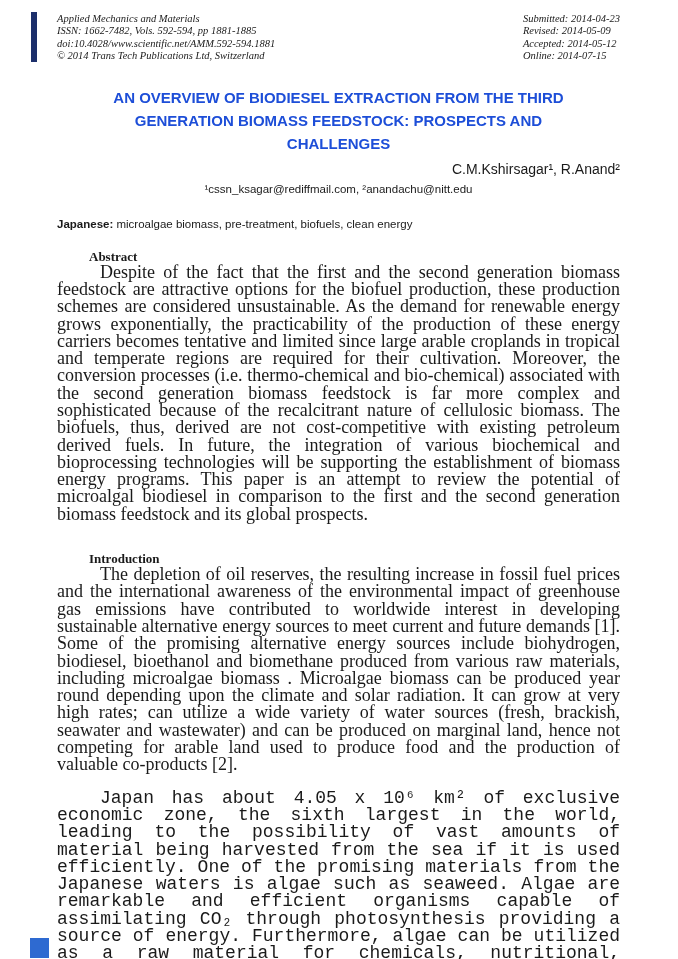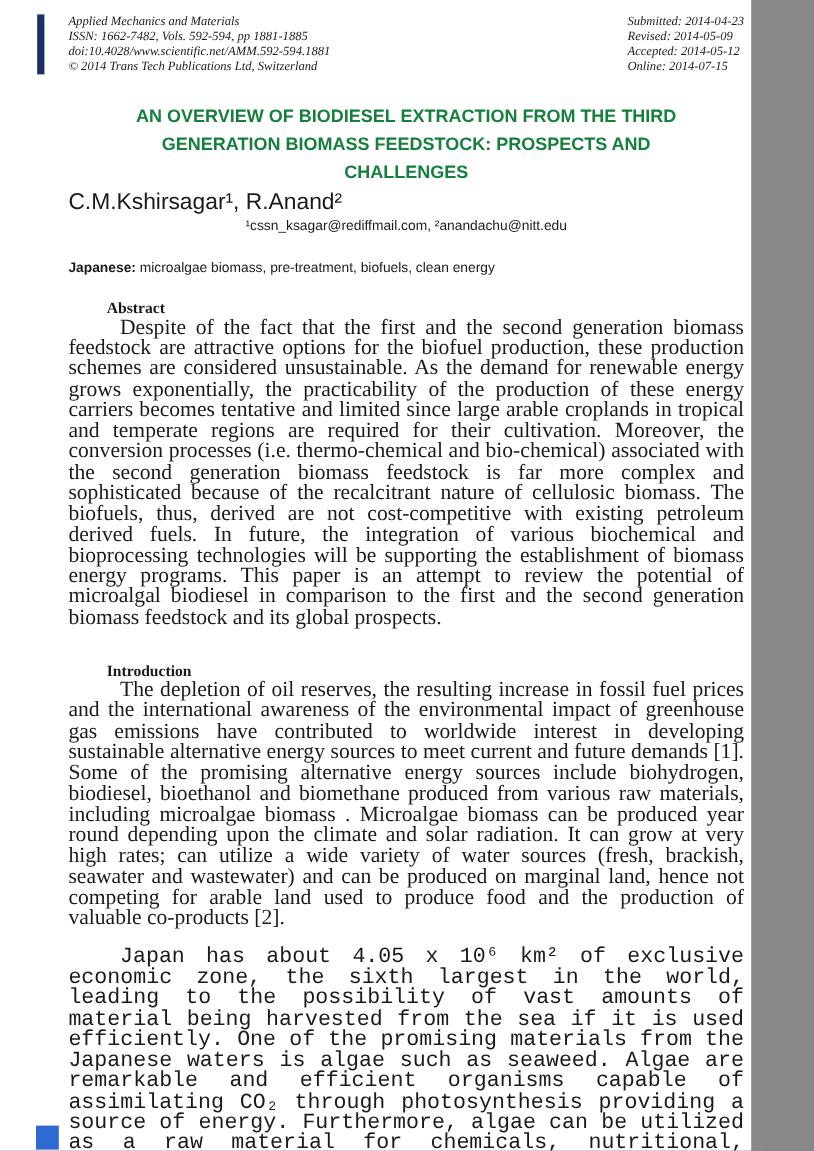--- a/index.html
+++ b/index.html
@@ -1,38 +1,38 @@
 <!DOCTYPE html>
 <html><head>
 <meta charset="utf-8">
 <style>
   html,body{margin:0;padding:0;background:#888;}
   .page{
     position:relative;
-    width:626px;height:959px;
+    width:678px;height:959px;
     background:#ffffff;
     overflow:hidden;
     font-family:"Liberation Serif","DejaVu Serif",serif;
     color:#1a1a1a;
   }
   .content{
     position:absolute;left:57px;top:13px;width:563px;
   }
   
   .hdr{display:flex;justify-content:space-between;
        font-style:italic;font-size:10.5px;line-height:12.4px;}
   .hdr .left div{text-align:left;}
   .hdr .right div{text-align:left;font-style:italic;}
   
   .title{margin-top:23px;text-align:center;
          font-family:"Liberation Sans","DejaVu Sans",sans-serif;
-         font-weight:bold;font-size:15px;line-height:23px;color:#15803d;}
-  .authors{margin-top:3px;text-align:left;
+         font-weight:bold;font-size:15px;line-height:23px;color:#1d4ed8;}
+  .authors{margin-top:3px;text-align:right;
            font-family:"Liberation Sans","DejaVu Sans",sans-serif;
-           font-size:19px;line-height:22px;}
+           font-size:14px;line-height:22px;}
   .affil{margin-top:2px;text-align:center;
          font-family:"Liberation Sans","DejaVu Sans",sans-serif;
          font-size:11.5px;line-height:18px;}
   .emails{text-align:center;
           font-family:"Liberation Sans","DejaVu Sans",sans-serif;
           font-size:11.5px;line-height:18px;}
   
   .keywords{margin-top:19px;
             font-family:"Liberation Sans","DejaVu Sans",sans-serif;
             font-size:11.5px;line-height:15px;}

